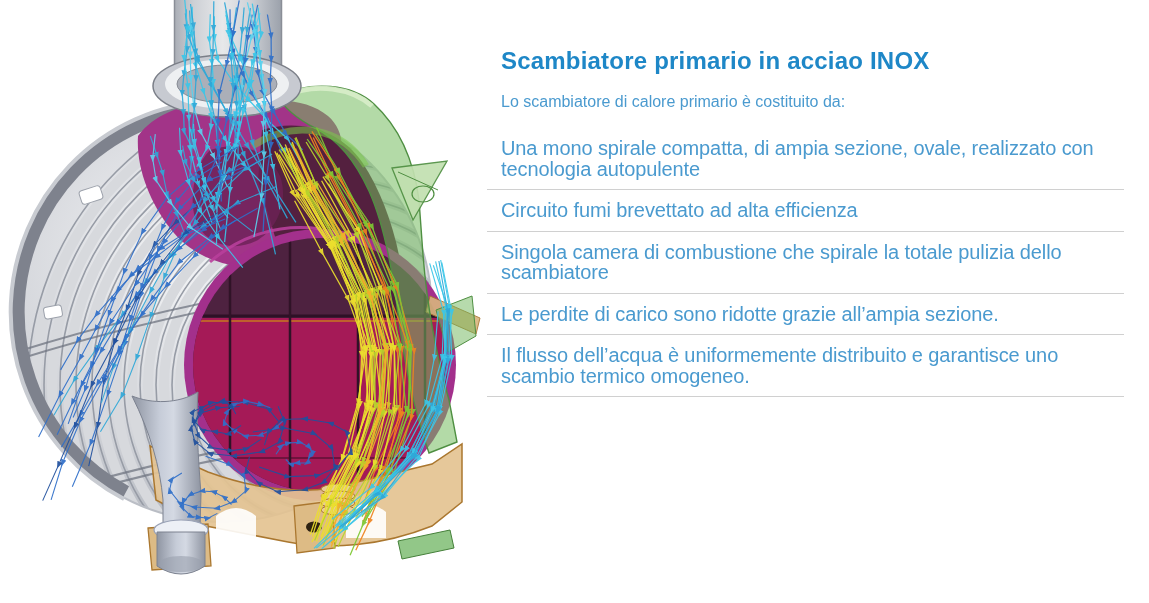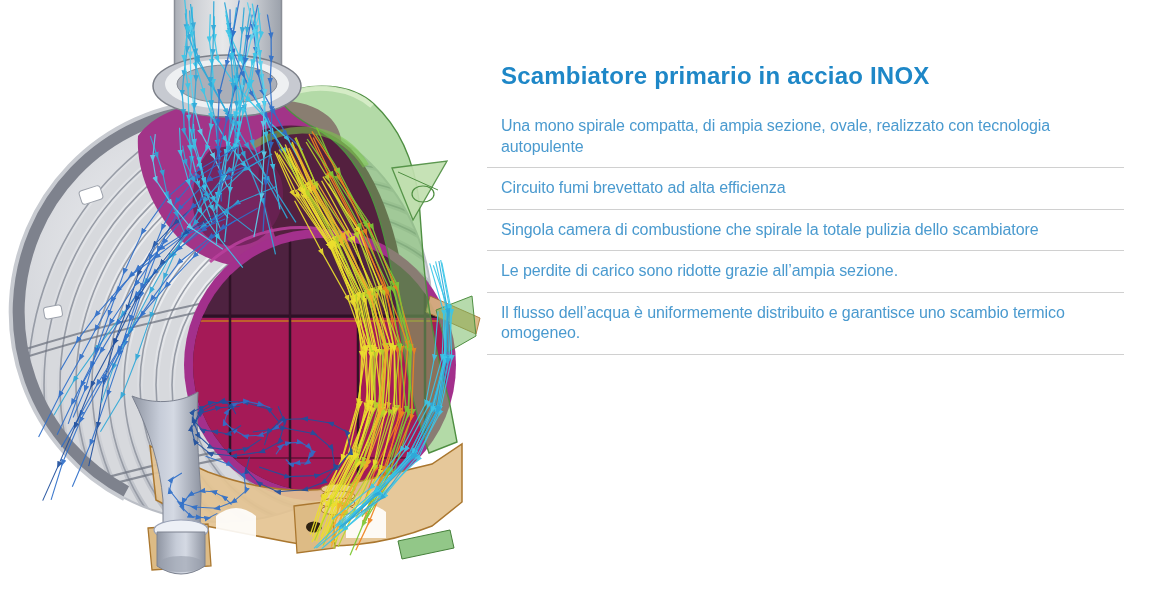--- a/index.html
+++ b/index.html
@@ -1,25 +1,25 @@
 <!DOCTYPE html>
 <html><head>
 <meta charset="utf-8">
 <style>
   html,body{margin:0;padding:0;background:#ffffff;}
   .stage{position:relative;width:1149px;height:603px;background:#ffffff;overflow:hidden;
          font-family:"Liberation Sans",sans-serif;}
   .figure-wrap{position:absolute;left:0;top:0;width:490px;height:603px;}
   .content{position:absolute;left:487px;top:46px;width:653px;}
-  .content h1{margin:15px 0 0 14px;font-size:24px;line-height:30px;font-weight:bold;
+  .content h1{margin:0 0 0 14px;font-size:24px;line-height:30px;font-weight:bold;
               color:#1e87c7;letter-spacing:0.2px;}
   .subtitle{margin:15px 0 0 14px;font-size:16px;line-height:22px;color:#4a9acf;}
   .feature-list{list-style:none;margin:15px 0 0 0;padding:0;}
   .feature-list li{padding:10px 22px 10px 14px;border-bottom:1px solid #d0d0d0;
-                   font-size:16px;line-height:20.5px;color:#4a9acf;
+                   font-size:20px;line-height:20.5px;color:#4a9acf;
                    letter-spacing:-0.1px;max-width:601px;}
 </style>
 </head>
 <body>
 
 <div class="stage">
 
   <div class="figure-wrap">
     <svg id="cfd-svg" width="490" height="603" viewBox="0 0 490 603">
       <defs id="cfd-defs">
@@ -300,20 +300,21 @@
           <polyline points="189.7,126.9 194.4,147.9 200.3,166.6 204.9,188.4 212.4,208.4 220.3,228.6" fill="none" stroke="#3cc6e8" stroke-width="1.1" opacity="0.92" marker-mid="url(#m0)"></polyline>
           <polyline points="150.3,136.0 157.0,155.5 162.9,173.4 167.3,195.3 177.1,214.4 184.1,232.4" fill="none" stroke="#2fa8d8" stroke-width="1.1" opacity="0.92" marker-mid="url(#m2)"></polyline>
           <polyline points="182.6,145.6 185.9,162.8 194.0,180.0 207.6,195.2 227.7,212.4 252.8,231.6" fill="none" stroke="#2fa8d8" stroke-width="1.1" opacity="0.92" marker-mid="url(#m2)"></polyline>
           <polyline points="155.3,134.1 152.7,158.5 156.1,180.2 170.9,203.1 190.7,227.5 222.9,249.3" fill="none" stroke="#5bd2ee" stroke-width="1.1" opacity="0.92" marker-mid="url(#m1)"></polyline>
         </g>
     </svg>
   </div>
 
   <div class="content">
     <h1>Scambiatore primario in acciao INOX</h1>
+    <p class="subtitle">Lo scambiatore di calore primario è costituito da:</p>
     <ul class="feature-list">
       <li>Una mono spirale compatta, di ampia sezione, ovale, realizzato con tecnologia autopulente</li>
       <li>Circuito fumi brevettato ad alta efficienza</li>
       <li>Singola camera di combustione che spirale la totale pulizia dello scambiatore</li>
       <li>Le perdite di carico sono ridotte grazie all’ampia sezione.</li>
       <li>Il flusso dell’acqua è uniformemente distribuito e garantisce uno scambio termico omogeneo.</li>
     </ul>
   </div>
 </div>
 

